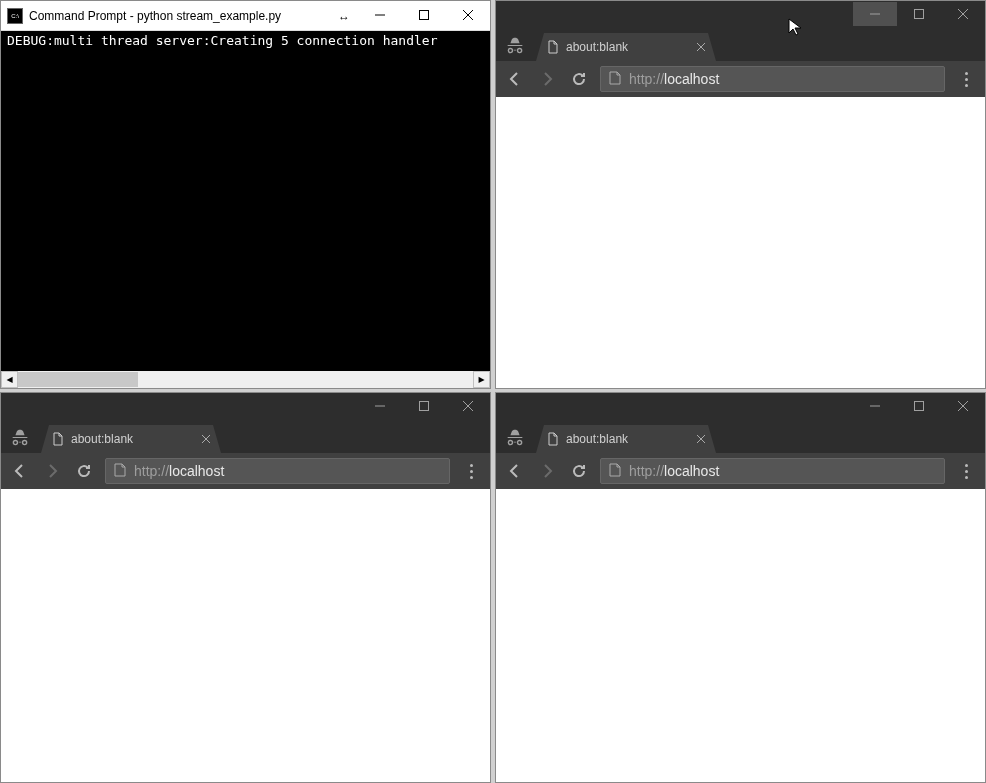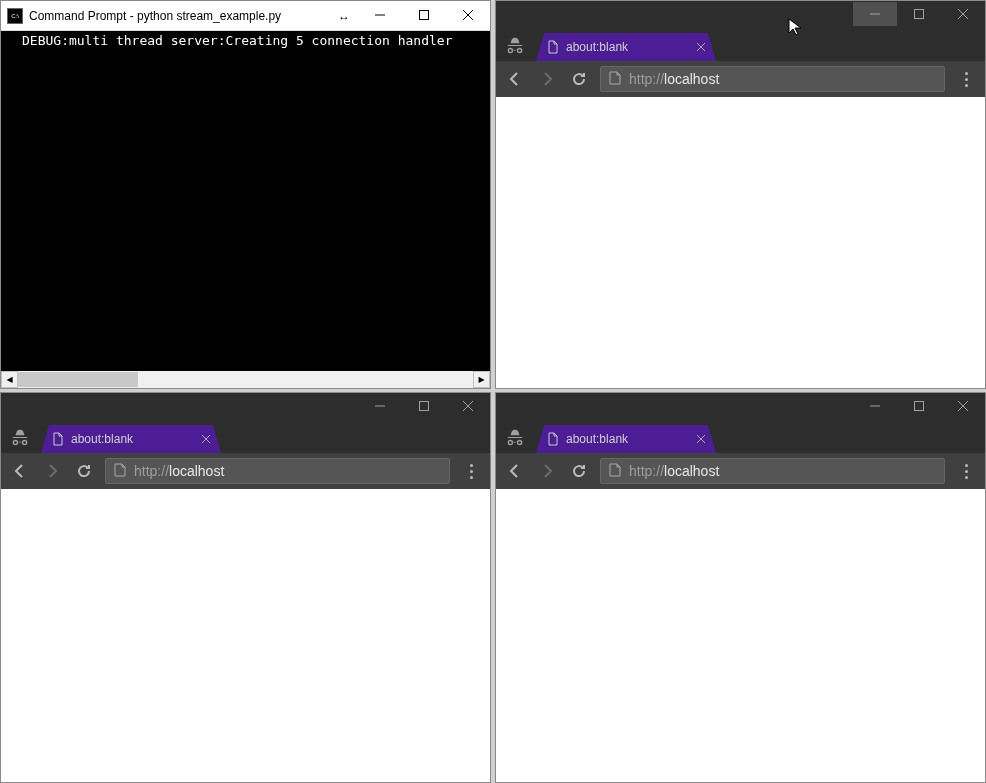--- a/index.html
+++ b/index.html
@@ -69,21 +69,21 @@
       color: #000;
       font-size: 10px;
       background: transparent;
     }
     .cmd-body {
       flex: 1;
       background: #000;
       color: #fff;
       font-family: 'Consolas', monospace;
       font-size: 13px;
-      padding: 2px 21px;
+      padding: 2px 6px;
       line-height: 1.2;
       overflow: hidden;
       white-space: nowrap;
     }
     .cmd-scrollbar {
       height: 17px;
       background: #f0f0f0;
       display: flex;
       align-items: center;
     }
@@ -144,21 +144,21 @@
       width: 30px;
       height: 30px;
       display: flex;
       align-items: center;
       justify-content: center;
       color: #a0a0a0;
       margin-right: 6px;
     }
     .tab {
       height: 28px;
-      background: #4c1d95;
+      background: #404040;
       display: flex;
       align-items: center;
       padding: 0 8px 0 10px;
       position: relative;
       margin-bottom: 0;
       min-width: 180px;
       max-width: 200px;
       clip-path: polygon(8px 0, calc(100% - 8px) 0, 100% 100%, 0 100%);
     }
     .tab-icon {

